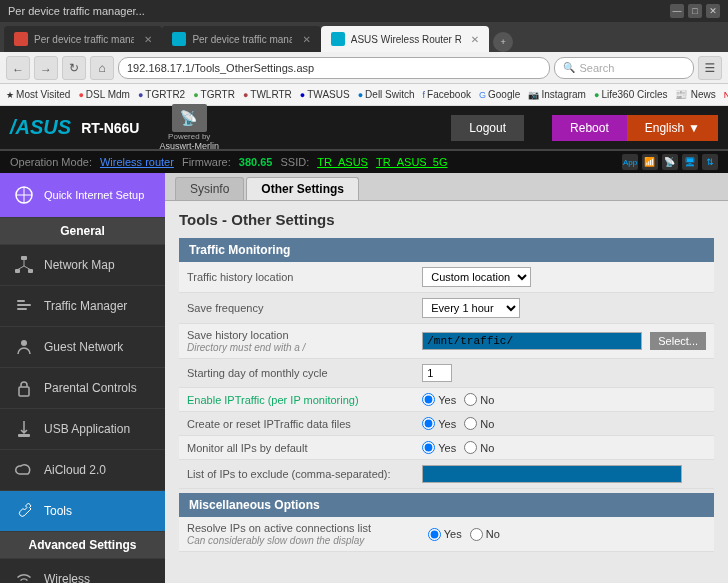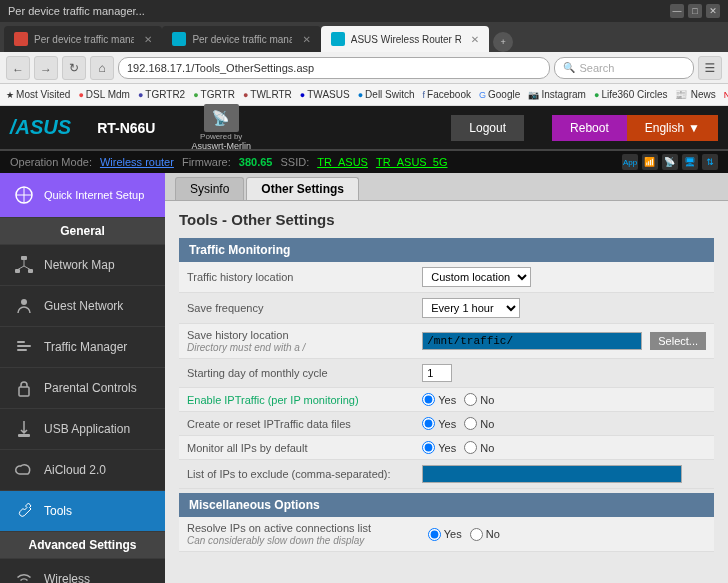--- a/index.html
+++ b/index.html
@@ -23,21 +23,21 @@
     .address-bar { flex: 1; height: 22px; background: white; border: 1px solid #aaa; border-radius: 10px; padding: 0 8px; font-size: 11px; color: #333; display: flex; align-items: center; }
     .search-box { width: 140px; height: 22px; background: white; border: 1px solid #aaa; border-radius: 10px; padding: 0 8px; font-size: 11px; color: #333; display: flex; align-items: center; gap: 4px; }
     .search-icon-small { color: #888; font-size: 10px; }
 
     .bookmarks-bar { background: #f5f5f5; height: 22px; display: flex; align-items: center; padding: 0 6px; gap: 8px; border-bottom: 1px solid #ddd; overflow: hidden; }
     .bookmark { font-size: 10px; color: #333; cursor: pointer; display: flex; align-items: center; gap: 2px; white-space: nowrap; }
 
     
     .router-ui { background: #2d2d2d; display: flex; flex-direction: column; height: calc(583px - 22px - 30px - 32px - 22px); }
 
-    .router-header { background: #1a1a1a; height: 45px; display: flex; align-items: center; padding: 0 10px; gap: 26px; border-bottom: 2px solid #444; }
+    .router-header { background: #1a1a1a; height: 45px; display: flex; align-items: center; padding: 0 10px; gap: 10px; border-bottom: 2px solid #444; }
     .header-btns { margin-left: auto; display: flex; gap: 0; }
     .header-btn { padding: 6px 18px; font-size: 12px; cursor: pointer; border: none; }
     .header-btn.logout { background: #444; color: white; }
     .header-btn.reboot { background: #a21caf; color: white; margin-left: 28px; }
     .header-btn.english { background: #c2410c; color: white; display: flex; align-items: center; gap: 4px; text-align: center; }
 
     .status-bar { background: #111; padding: 3px 10px; display: flex; align-items: center; gap: 8px; font-size: 11px; color: #888; }
     .status-bar .value { color: #00cc44; font-weight: bold; }
     .status-bar a { color: #4488ff; text-decoration: underline; cursor: pointer; }
     .status-icons { margin-left: auto; display: flex; gap: 4px; }
@@ -50,21 +50,21 @@
     .sidebar-item { display: flex; align-items: center; gap: 8px; padding: 8px 12px; cursor: pointer; color: #ccc; font-size: 12px; border-bottom: 1px solid #3a3a3a; }
     .sidebar-item.active { background: #1a7bbf; color: white; }
     .sidebar-item.category { background: #444; color: #fff; font-size: 12px; font-weight: bold; justify-content: center; padding: 6px; }
     .sidebar-icon { width: 24px; height: 24px; flex-shrink: 0; display: flex; align-items: center; justify-content: center; }
     .sidebar-icon svg { width: 20px; height: 20px; }
 
     
     .main-content { flex: 1; background: #e8e8e8; overflow-y: auto; }
 
     .tabs-nav { background: #d0d0d0; display: flex; padding: 4px 10px 0; gap: 2px; border-bottom: 1px solid #aaa; }
-    .tab-nav-item { padding: 4px 14px; font-size: 12px; cursor: pointer; border: 1px solid #aaa; border-bottom: none; border-radius: 3px 3px 0 0; background: #c0c0c0; color: #000000; }
+    .tab-nav-item { padding: 4px 14px; font-size: 12px; cursor: pointer; border: 1px solid #aaa; border-bottom: none; border-radius: 3px 3px 0 0; background: #c0c0c0; color: #404040; }
     .tab-nav-item.active { background: #e8e8e8; color: #000; font-weight: bold; }
 
     .page-content { padding: 10px 14px; }
     .page-title { font-size: 15px; font-weight: bold; color: #333; margin-bottom: 10px; }
 
     .section { background: #d0d8e0; margin-bottom: 1px; }
     .section-header { background: #5a7a9a; color: white; padding: 5px 10px; font-size: 12px; font-weight: bold; }
 
     .settings-table { width: 100%; border-collapse: collapse; background: #f0f0f0; }
     .settings-table tr { border-bottom: 1px solid #ddd; }
@@ -217,36 +217,36 @@
               <line x1="10" y1="11" x2="3" y2="15" stroke="#aaa" stroke-width="1"></line>
               <line x1="10" y1="11" x2="17" y2="15" stroke="#aaa" stroke-width="1"></line>
             </svg>
         </div>
         <span>Network Map</span>
       </div>
 
       <div class="sidebar-item">
         <div class="sidebar-icon">
           <svg viewBox="0 0 20 20" fill="#aaa">
-              <circle cx="10" cy="6" r="3" fill="#aaa"></circle>
-              <path d="M4 17c0-3.3 2.7-6 6-6s6 2.7 6 6" stroke="#aaa" stroke-width="1.5" fill="none"></path>
-            </svg>
-        </div>
-        <span>Guest Network</span>
-      </div>
-
-      <div class="sidebar-item">
-        <div class="sidebar-icon">
-          <svg viewBox="0 0 20 20" fill="#aaa">
               <rect x="3" y="8" width="14" height="2" rx="1" fill="#aaa"></rect>
               <rect x="3" y="12" width="10" height="2" rx="1" fill="#aaa"></rect>
               <rect x="3" y="4" width="8" height="2" rx="1" fill="#aaa"></rect>
             </svg>
         </div>
         <span>Traffic Manager</span>
+      </div>
+
+      <div class="sidebar-item">
+        <div class="sidebar-icon">
+          <svg viewBox="0 0 20 20" fill="#aaa">
+              <circle cx="10" cy="6" r="3" fill="#aaa"></circle>
+              <path d="M4 17c0-3.3 2.7-6 6-6s6 2.7 6 6" stroke="#aaa" stroke-width="1.5" fill="none"></path>
+            </svg>
+        </div>
+        <span>Guest Network</span>
       </div>
 
       <div class="sidebar-item">
         <div class="sidebar-icon">
           <svg viewBox="0 0 20 20">
               <rect x="5" y="9" width="10" height="9" rx="1" stroke="#aaa" stroke-width="1.5" fill="none"></rect>
               <path d="M7 9V7a3 3 0 0 1 6 0v2" stroke="#aaa" stroke-width="1.5" fill="none"></path>
             </svg>
         </div>
         <span>Parental Controls</span>

